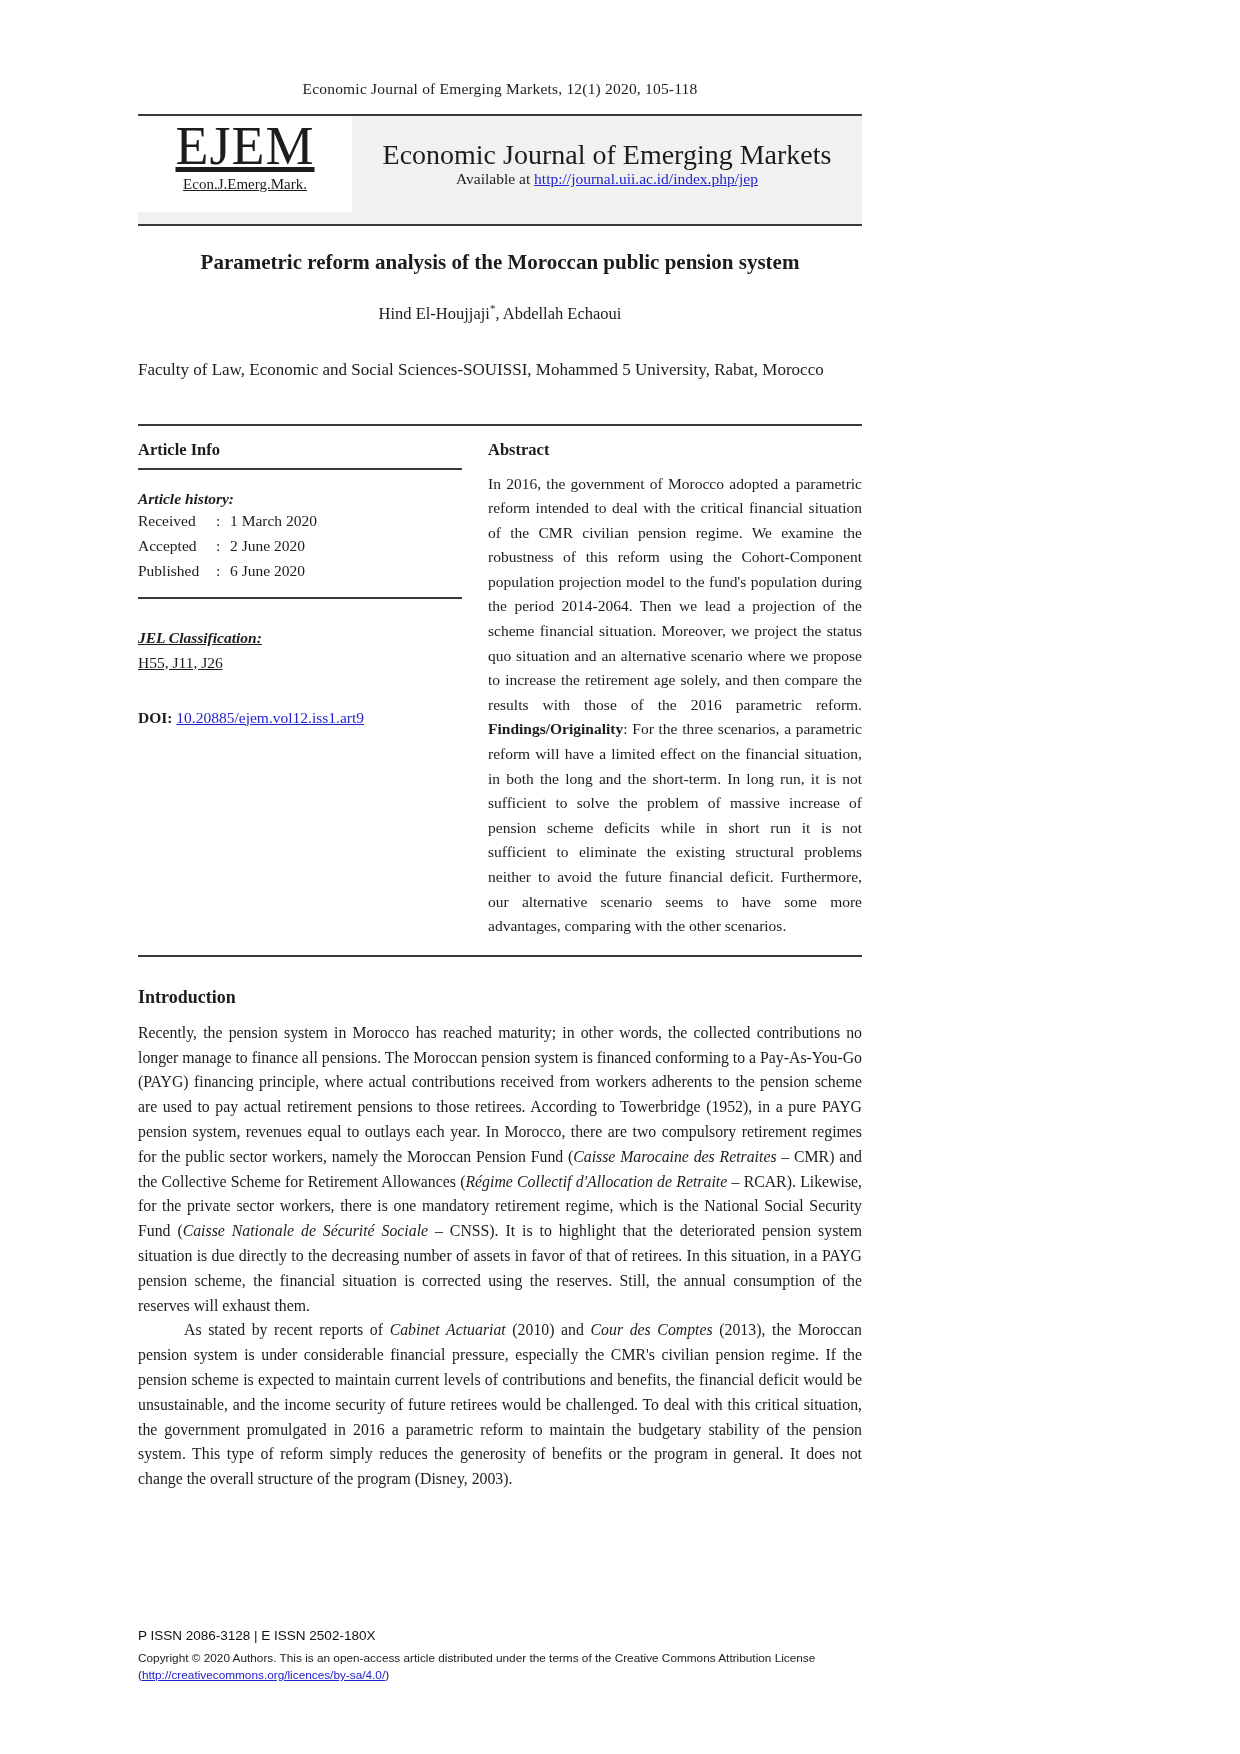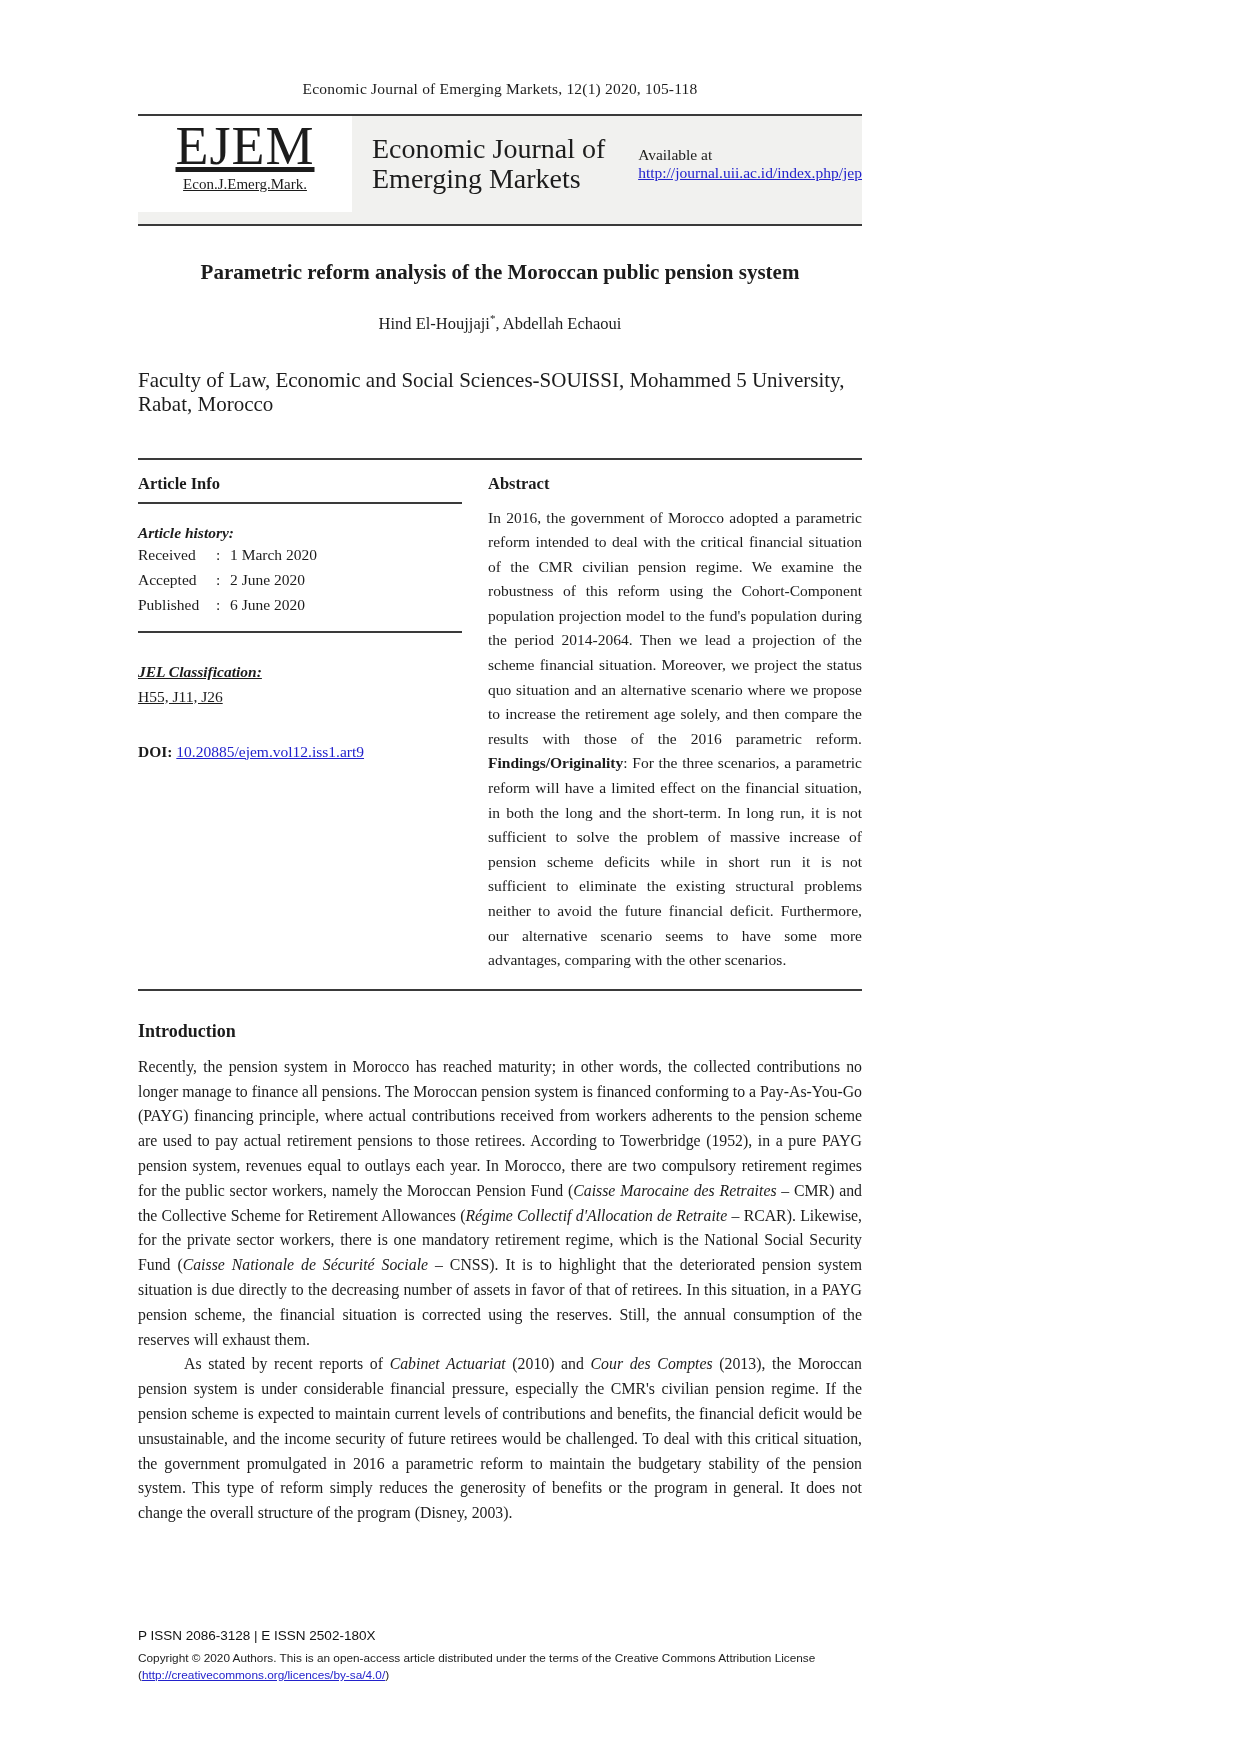--- a/index.html
+++ b/index.html
@@ -28,31 +28,31 @@
   }
   .logo-box{
     position:absolute;left:0;top:0;width:214px;height:96px;background:#ffffff;
     display:flex;flex-direction:column;align-items:center;justify-content:flex-start;
     padding-top:2px;
     text-decoration:underline;
   }
   .logo-acronym{font-size:54px;line-height:56px;letter-spacing:1px;font-weight:500;}
   .logo-caption{font-size:15px;line-height:16px;margin-top:2px;}
   .banner-main{
-    margin-left:214px;height:96px;display:flex;flex-direction:row;
-    align-items:center;justify-content:center;gap:0;padding-left:20px;
+    margin-left:214px;height:96px;display:flex;flex-direction:column;
+    align-items:center;justify-content:center;gap:0;
   }
   .banner-title{font-size:28px;line-height:30px;}
   .banner-available{font-size:15.5px;}
   a{color:var(--link);text-decoration:underline;}
   
-  .article-title{margin-top:34px;text-align:center;font-size:21px;font-weight:bold;}
+  .article-title{margin-top:24px;text-align:center;font-size:21px;font-weight:bold;}
   .authors{margin-top:27px;text-align:center;font-size:16.5px;}
   .authors sup{font-size:11px;}
-  .affiliation{margin-top:34px;font-size:21px;line-height:24px;}
+  .affiliation{margin-top:34px;font-size:17px;line-height:24px;}
   
   .cols{
     margin-top:42px;border-top:2px solid var(--rule);border-bottom:2px solid var(--rule);
     display:flex;gap:26px;padding:12px 0 16px 0;
   }
   .col-left{width:324px;flex:none;font-size:15.5px;}
   .col-right{flex:1;font-size:15.5px;}
   .block-head{font-size:16.5px;font-weight:bold;padding:2px 0 8px 0;border-bottom:2px solid var(--rule);}
   .hist-block{margin-top:20px;padding-bottom:14px;border-bottom:2px solid var(--rule);}
   .label-ital{font-style:italic;font-weight:bold;}

